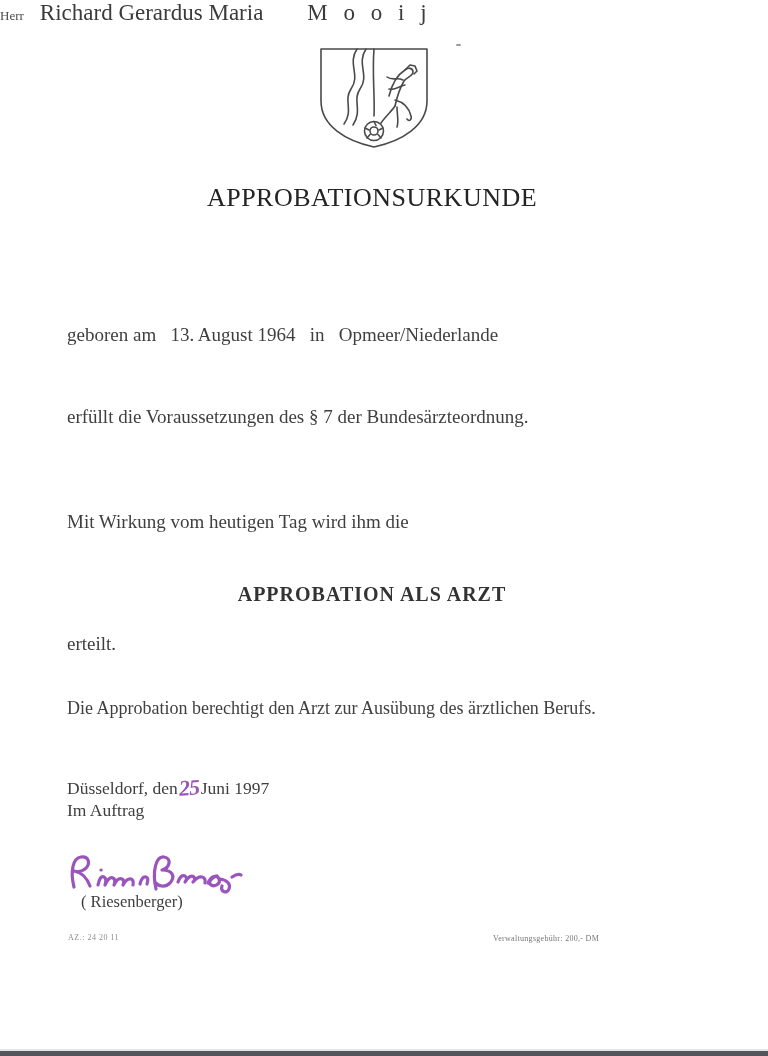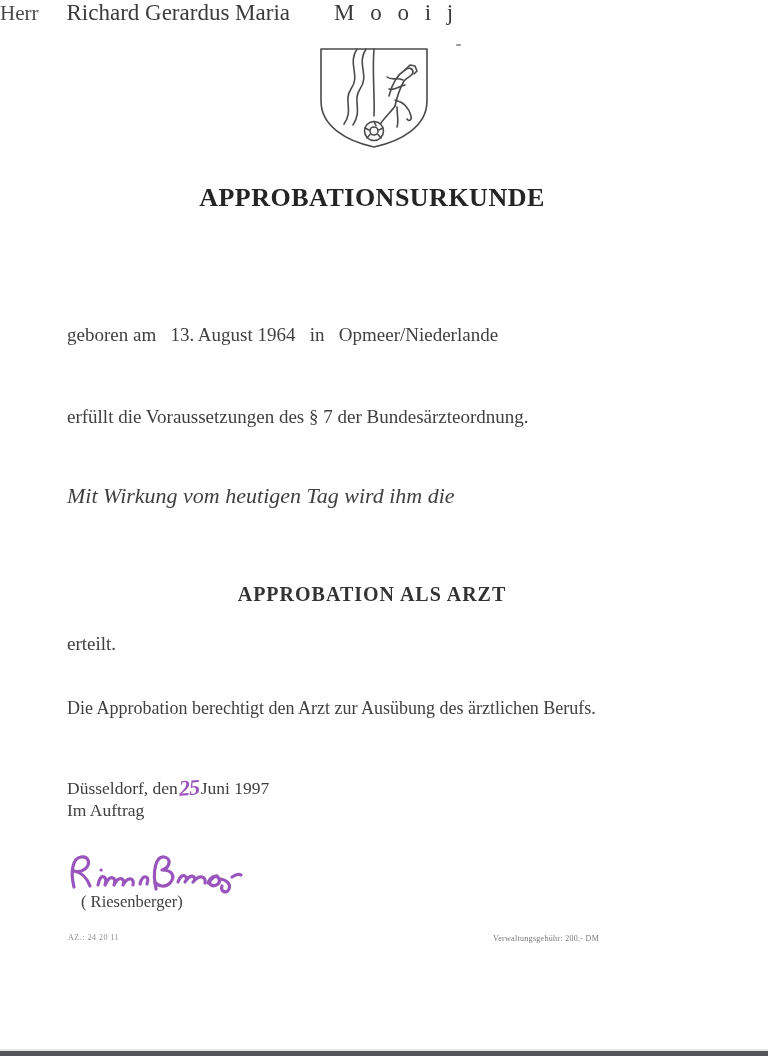--- a/index.html
+++ b/index.html
@@ -9,34 +9,34 @@
   .page { position: absolute; inset: 0; background: #ffffff; }
 
   
   .coat { position: absolute; left: 313px; top: 44px; width: 122px; height: 108px; }
   .coat svg { width: 100%; height: 100%; }
 
   .speck { position: absolute; left: 456px; top: 44px; width: 5px; height: 2px; background: #9a9a9a; border-radius: 1px; }
 
   
   .title { position: absolute; left: 0; top: 183px; width: 744px; text-align: center;
-           font-size: 26px; font-weight: bold; letter-spacing: 0.5px; color: #242424;
+           font-size: 26px; font-weight: normal; letter-spacing: 0.5px; color: #242424;
            white-space: pre; }
 
   .line { position: absolute; left: 67px; color: #3f3f3f; white-space: pre-wrap; }
 
   
   .recipient { top: 263px; left: 67px; right: 40px; display: flex; align-items: baseline; }
-  .salutation { font-size: 21px; color: #4a4a4a; }
-  .given-names { font-size: 23px; margin-left: 28px; color: #3b3b3b; }
+  .salutation { font-size: 13px; color: #4a4a4a; }
+  .given-names { font-size: 23px; margin-left: 16px; color: #3b3b3b; }
   .family-name { font-size: 23px; margin-left: 44px; letter-spacing: 5px; color: #3b3b3b; }
 
   .born      { top: 324px; font-size: 19px; }
   .fulfills  { top: 406px; font-size: 19px; }
-  .effect    { top: 483px; font-size: 22px; font-style: italic; }
+  .effect    { top: 511px; font-size: 19px; }
 
   .grant-heading { position: absolute; left: 0; top: 583px; width: 744px; text-align: center;
                    font-size: 20px; font-weight: bold; letter-spacing: 1px; color: #333333; }
 
   .granted   { top: 633px; font-size: 19px; }
   .entitle   { top: 698px; font-size: 18px; }
 
   
   .closing { position: absolute; left: 67px; top: 776px; font-size: 17.5px; color: #3f3f3f; line-height: 21.5px; }
   .place-date { display: flex; align-items: baseline; }

